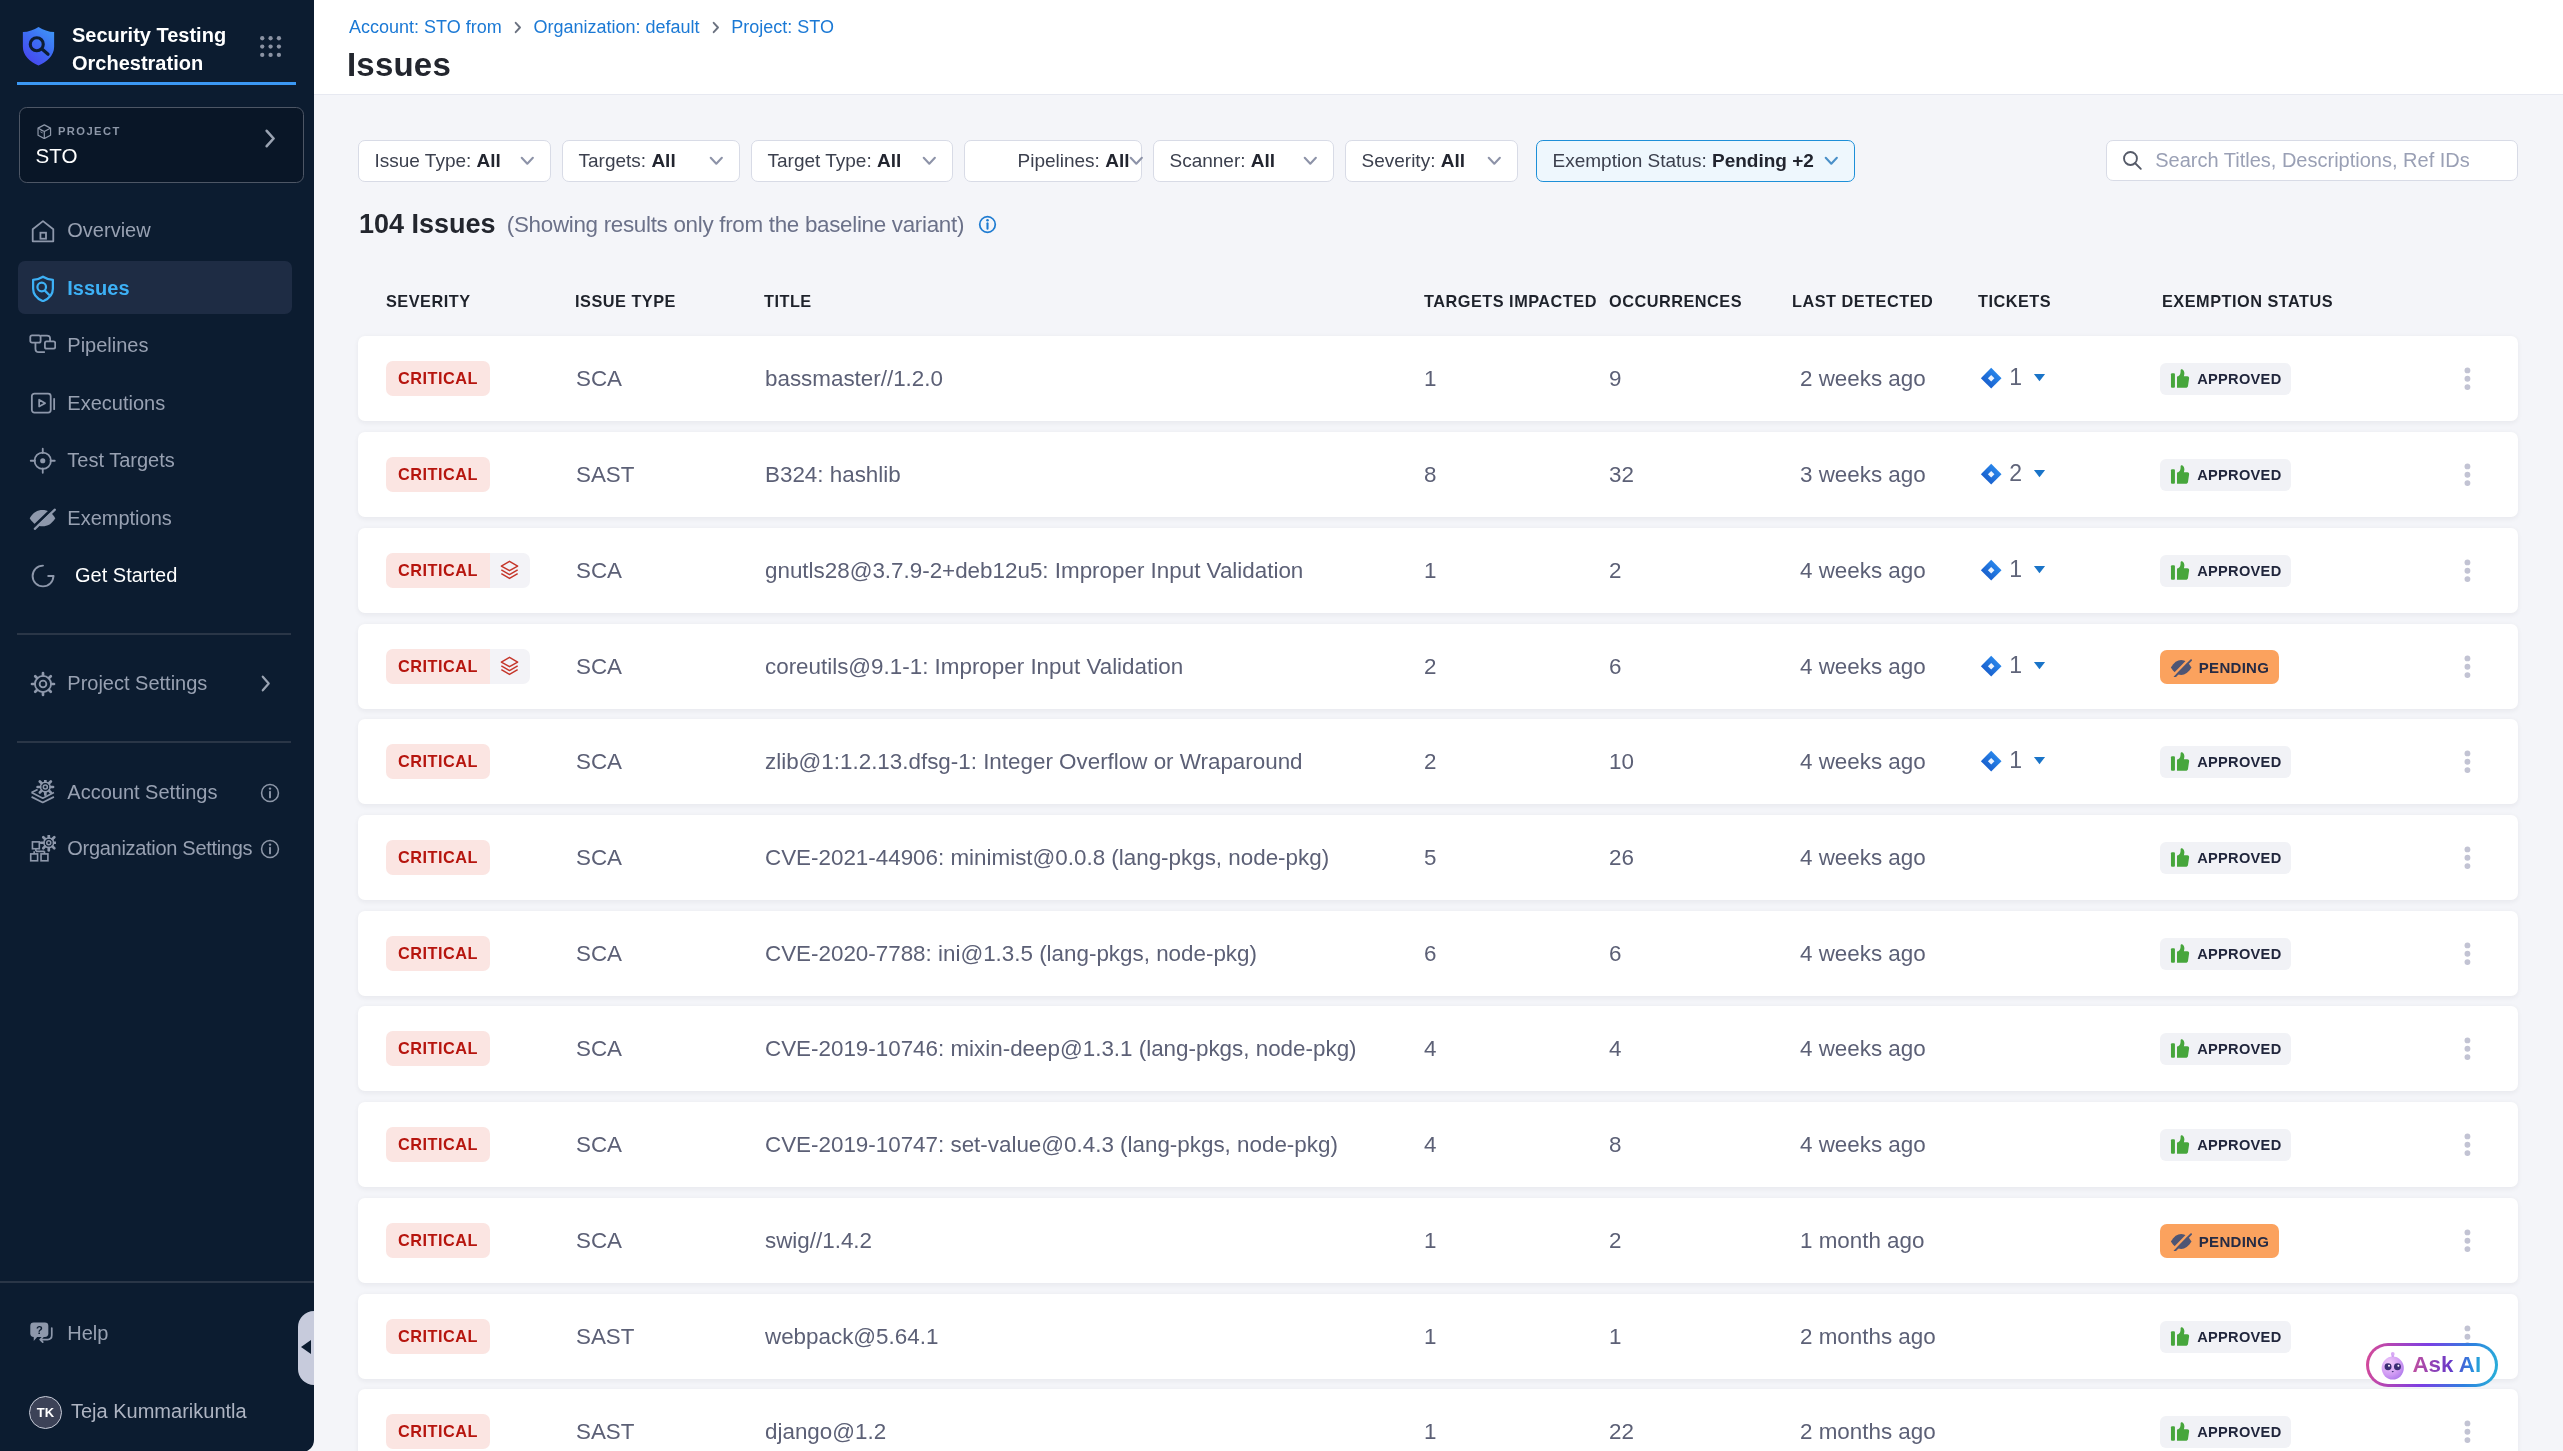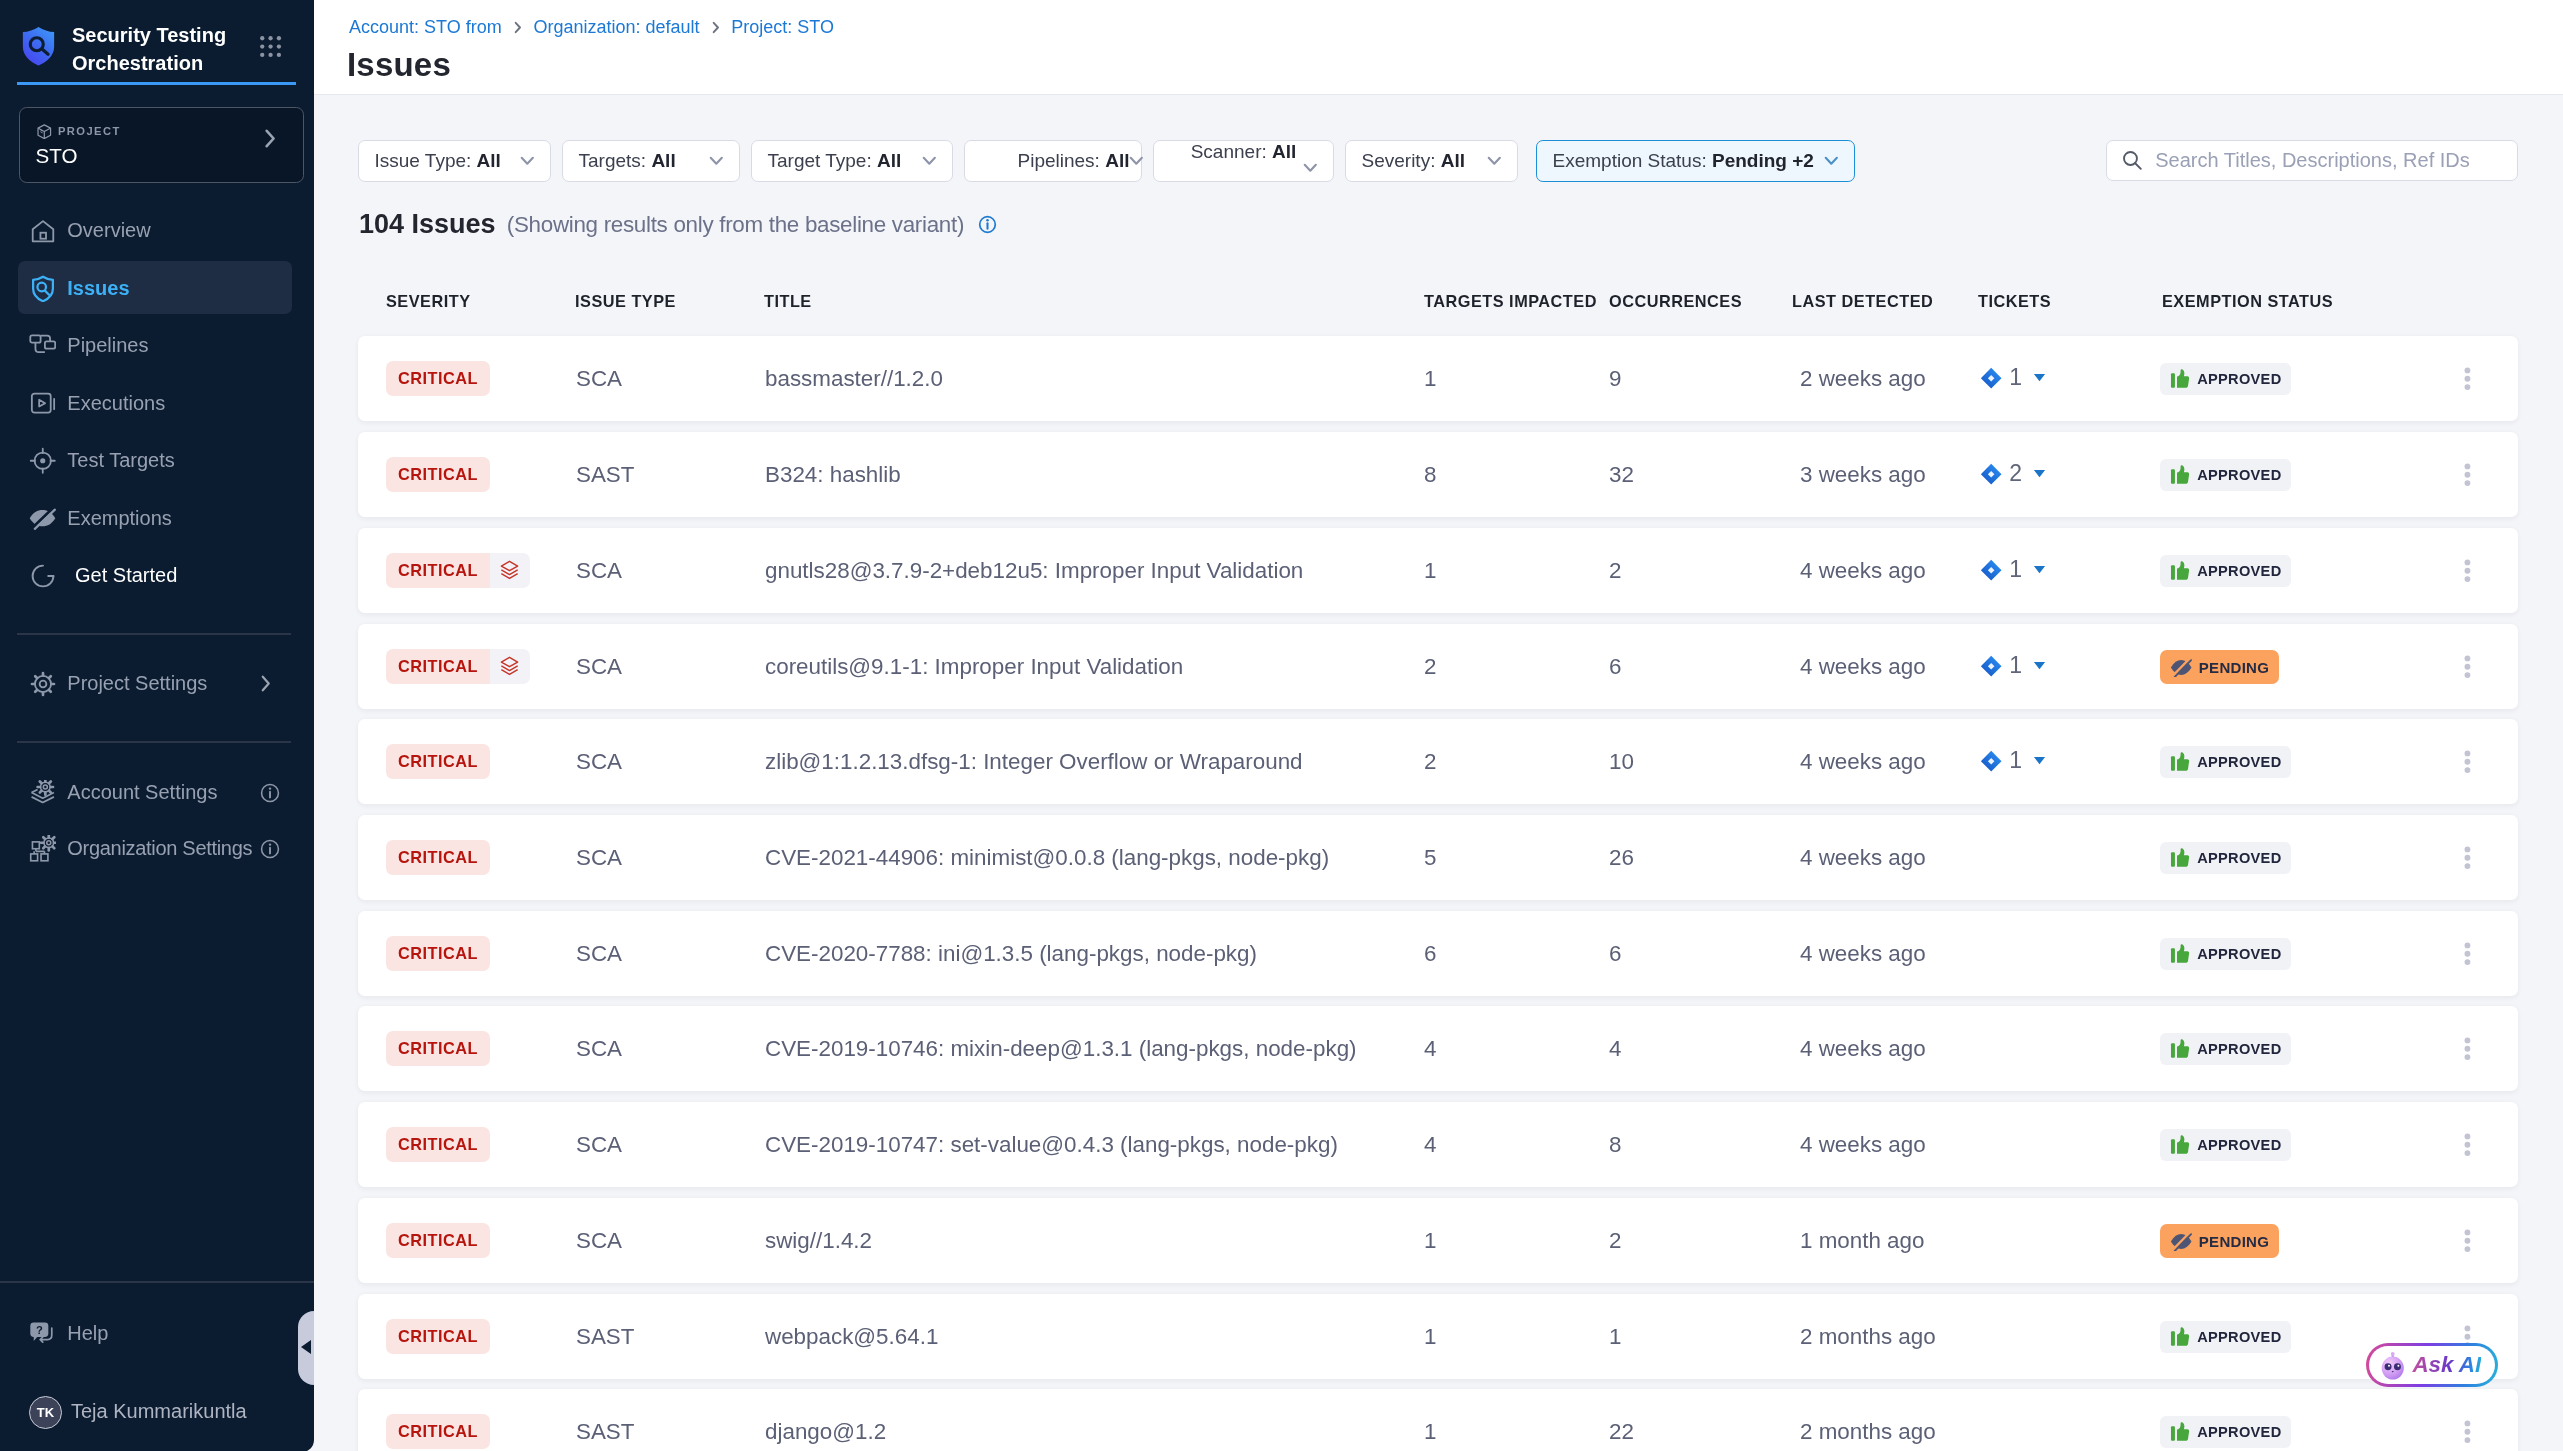--- a/index.html
+++ b/index.html
@@ -45,21 +45,21 @@
         </span>
       </div>
       <div class="abs flex" style="left:650px;top:0;width:178px;height:42px;background:#fff;border:1.7px solid #d8dbe6;border-radius:6.9px;padding:0 15.5px;font-size:19px;color:#3c404e;">
         <span style="white-space:nowrap;margin-left:37px;">Pipelines: <b style="color:#22252f;">All</b></span>
         <span style="margin-left:auto;display:flex;">
           <svg width="14.6" height="9.5" viewBox="0 0 17 11" fill="none">
             <path d="M2 2 L8.5 9 L15 2" stroke="#8d93a8" stroke-width="2.4" stroke-linecap="round" stroke-linejoin="round"></path>
           </svg>
         </span>
       </div>
-      <div class="abs flex" style="left:839px;top:0;width:181px;height:42px;background:#fff;border:1.7px solid #d8dbe6;border-radius:6.9px;padding:0 15.5px;font-size:19px;color:#3c404e;flex-direction:column;">
+      <div class="abs flex" style="left:839px;top:0;width:181px;height:42px;background:#fff;border:1.7px solid #d8dbe6;border-radius:6.9px;padding:0 15.5px;font-size:19px;color:#3c404e;">
         <span style="white-space:nowrap;">Scanner: <b style="color:#22252f;">All</b></span>
         <span style="margin-left:auto;display:flex;">
           <svg width="14.6" height="9.5" viewBox="0 0 17 11" fill="none">
             <path d="M2 2 L8.5 9 L15 2" stroke="#8d93a8" stroke-width="2.4" stroke-linecap="round" stroke-linejoin="round"></path>
           </svg>
         </span>
       </div>
       <div class="abs flex" style="left:1031px;top:0;width:173px;height:42px;background:#fff;border:1.7px solid #d8dbe6;border-radius:6.9px;padding:0 15.5px;font-size:19px;color:#3c404e;">
         <span style="white-space:nowrap;">Severity: <b style="color:#22252f;">All</b></span>
         <span style="margin-left:auto;display:flex;">
@@ -449,21 +449,21 @@
         </svg>
         <span style="font-size:14.6px;font-weight:bold;color:#21263c;letter-spacing:0.3px;margin-left:7.7px;">APPROVED</span>
       </div>
       <div class="abs" style="left:2106px;top:31px;"><svg width="6.9" height="24" viewBox="0 0 8 28" fill="none">
           <circle cx="4" cy="4.0" r="3.4" fill="#c2c3d3"></circle>
           <circle cx="4" cy="13.7" r="3.4" fill="#c2c3d3"></circle>
           <circle cx="4" cy="23.4" r="3.4" fill="#c2c3d3"></circle>
         </svg></div>
     </div>
     <div class="abs" style="left:2052px;top:1343px;width:132px;height:44px;border-radius:22.4px;background:linear-gradient(100deg,#d84a96,#7b3fe4 45%,#2f7fe0 75%,#29b3d8);padding:2.6px;">
-      <div class="flex" style="width:100%;height:100%;background:#fff;border-radius:20px;padding:0 10.3px;font-style:italic;">
+      <div class="flex" style="width:100%;height:100%;background:#fff;border-radius:20px;padding:0 10.3px;">
         <svg width="27.5" height="29" viewBox="0 0 32 34" fill="none">
           <defs>
             <radialGradient id="rg" cx="0.35" cy="0.3" r="0.9">
               <stop offset="0" stop-color="#f3cdfa"></stop>
               <stop offset="0.55" stop-color="#cf9af3"></stop>
               <stop offset="1" stop-color="#9f6ae8"></stop>
             </radialGradient>
           </defs>
           <path d="M16 3.5 V7" stroke="#c08af0" stroke-width="2.5" stroke-linecap="round"></path>
           <circle cx="16" cy="3.5" r="2.2" fill="#d9aaf5"></circle>

